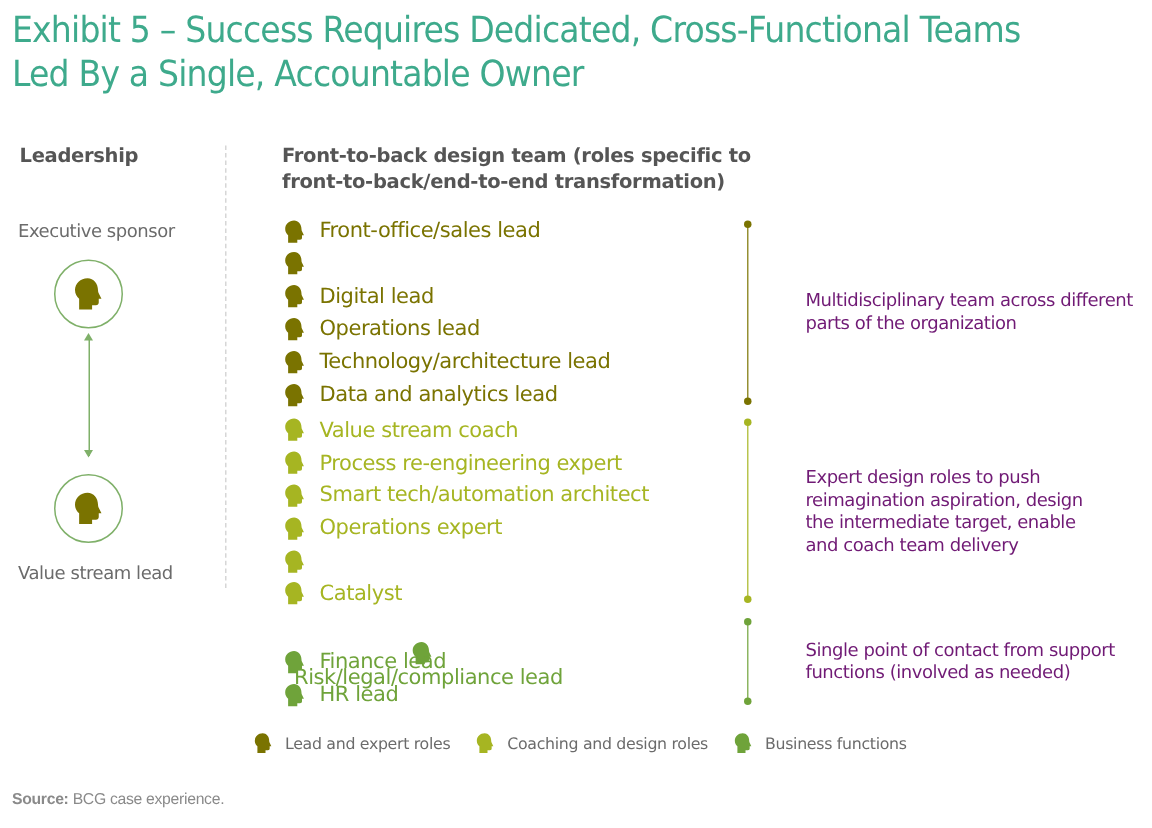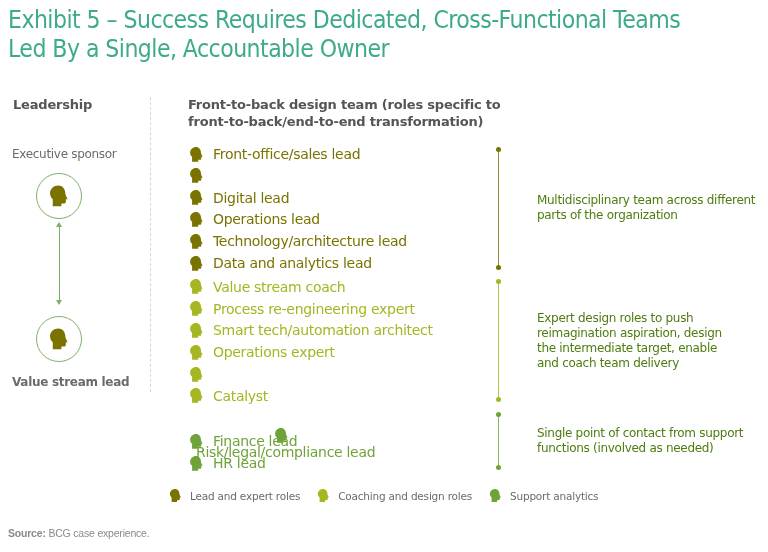--- a/index.html
+++ b/index.html
@@ -12,21 +12,21 @@
   .leader-label { position:absolute; left:12px; font-size:12px; color:#6b6b6b; font-family:"DejaVu Sans", sans-serif; letter-spacing:-0.3px; }
   .leader-circle { position:absolute; left:36px; width:44px; height:44px; border:1.3px solid #7fb069; border-radius:50%; display:flex; align-items:center; justify-content:center; }
   .arrow-line { position:absolute; left:59px; top:224px; height:80px; width:0; border-left:1.3px solid #7fb069; }
   .arrow-up { position:absolute; left:56px; top:222px; width:0; height:0; border-left:3.5px solid transparent; border-right:3.5px solid transparent; border-bottom:5px solid #7fb069; }
   .arrow-down { position:absolute; left:56px; top:300px; width:0; height:0; border-left:3.5px solid transparent; border-right:3.5px solid transparent; border-top:5px solid #7fb069; }
   .role { position:absolute; left:188px; display:flex; align-items:center; height:18px; }
   .role .txt { margin-left:8px; font-size:14px; font-family:"DejaVu Sans", sans-serif; letter-spacing:-0.3px; }
   .bracket { position:absolute; left:498px; width:0; }
   .bracket .line { position:absolute; left:0; width:0; }
   .bracket .dot { position:absolute; left:-2.5px; width:5px; height:5px; border-radius:50%; }
-  .desc { position:absolute; left:537px; font-size:12px; line-height:15px; color:#4d7c0f; font-family:"DejaVu Sans", sans-serif; letter-spacing:-0.3px; width:220px; }
+  .desc { position:absolute; left:537px; font-size:12px; line-height:15px; color:#701a75; font-family:"DejaVu Sans", sans-serif; letter-spacing:-0.3px; width:220px; }
   .legend { position:absolute; top:488px; left:168px; display:flex; align-items:center;justify-content:flex-end; }
   .legend-item { display:flex; align-items:center; margin-right:16px; }
   .legend-item .txt { margin-left:7px; font-size:10.5px; color:#6b6b6b; font-family:"DejaVu Sans", sans-serif; letter-spacing:-0.2px; }
   .source { position:absolute; left:8px; top:527px; font-size:10.5px; color:#8a8a8a; font-family:Liberation Sans, sans-serif; letter-spacing:-0.2px; }
   .source b { color:#8a8a8a; }
   svg.head { display:block; }
 </style>
 </head>
 <body>
 
@@ -48,21 +48,21 @@
 <div class="arrow-line"></div>
 <div class="arrow-up"></div>
 <div class="arrow-down"></div>
 <div class="leader-circle" style="top:316px;">
   <span class="head-slot">
       <svg class="head" width="24" height="24" viewBox="0 0 20 20">
         <path fill="#7a7300" d="M9.5 1.2c-4 0-7 2.9-7 6.6 0 2.2 1 3.7 2.3 4.9v5.9h7.2v-2.4h2.1c1 0 1.6-.6 1.6-1.5v-2h1.5l-1.6-3.3c-.2-.5-.3-.9-.3-1.4C15.3 4.1 12.8 1.2 9.5 1.2z"></path>
       </svg>
     </span>
 </div>
-<div class="leader-label" style="top:375px;font-weight:bold;">Value stream lead</div>
+<div class="leader-label" style="top:375px;">Value stream lead</div>
 
 <div id="roles">
     <div class="role" style="top: 145px;">
       <span class="head-slot">
         <svg class="head" width="17" height="17" viewBox="0 0 20 20">
           <path fill="#7a7300" d="M9.5 1.2c-4 0-7 2.9-7 6.6 0 2.2 1 3.7 2.3 4.9v5.9h7.2v-2.4h2.1c1 0 1.6-.6 1.6-1.5v-2h1.5l-1.6-3.3c-.2-.5-.3-.9-.3-1.4C15.3 4.1 12.8 1.2 9.5 1.2z"></path>
         </svg>
       </span>
       <span class="txt" style="color: rgb(122, 115, 0);">Front-office/sales lead</span>
     </div>
@@ -214,17 +214,17 @@
         </svg>
       </span>
     <span class="txt">Coaching and design roles</span>
   </div>
   <div class="legend-item">
     <span class="head-slot">
         <svg class="head" width="15" height="15" viewBox="0 0 20 20">
           <path fill="#6fa33a" d="M9.5 1.2c-4 0-7 2.9-7 6.6 0 2.2 1 3.7 2.3 4.9v5.9h7.2v-2.4h2.1c1 0 1.6-.6 1.6-1.5v-2h1.5l-1.6-3.3c-.2-.5-.3-.9-.3-1.4C15.3 4.1 12.8 1.2 9.5 1.2z"></path>
         </svg>
       </span>
-    <span class="txt">Support analytics</span>
+    <span class="txt">Business functions</span>
   </div>
 </div>
 
 <div class="source"><b>Source:</b><span> BCG case experience.</span></div>
 
 </body></html>

